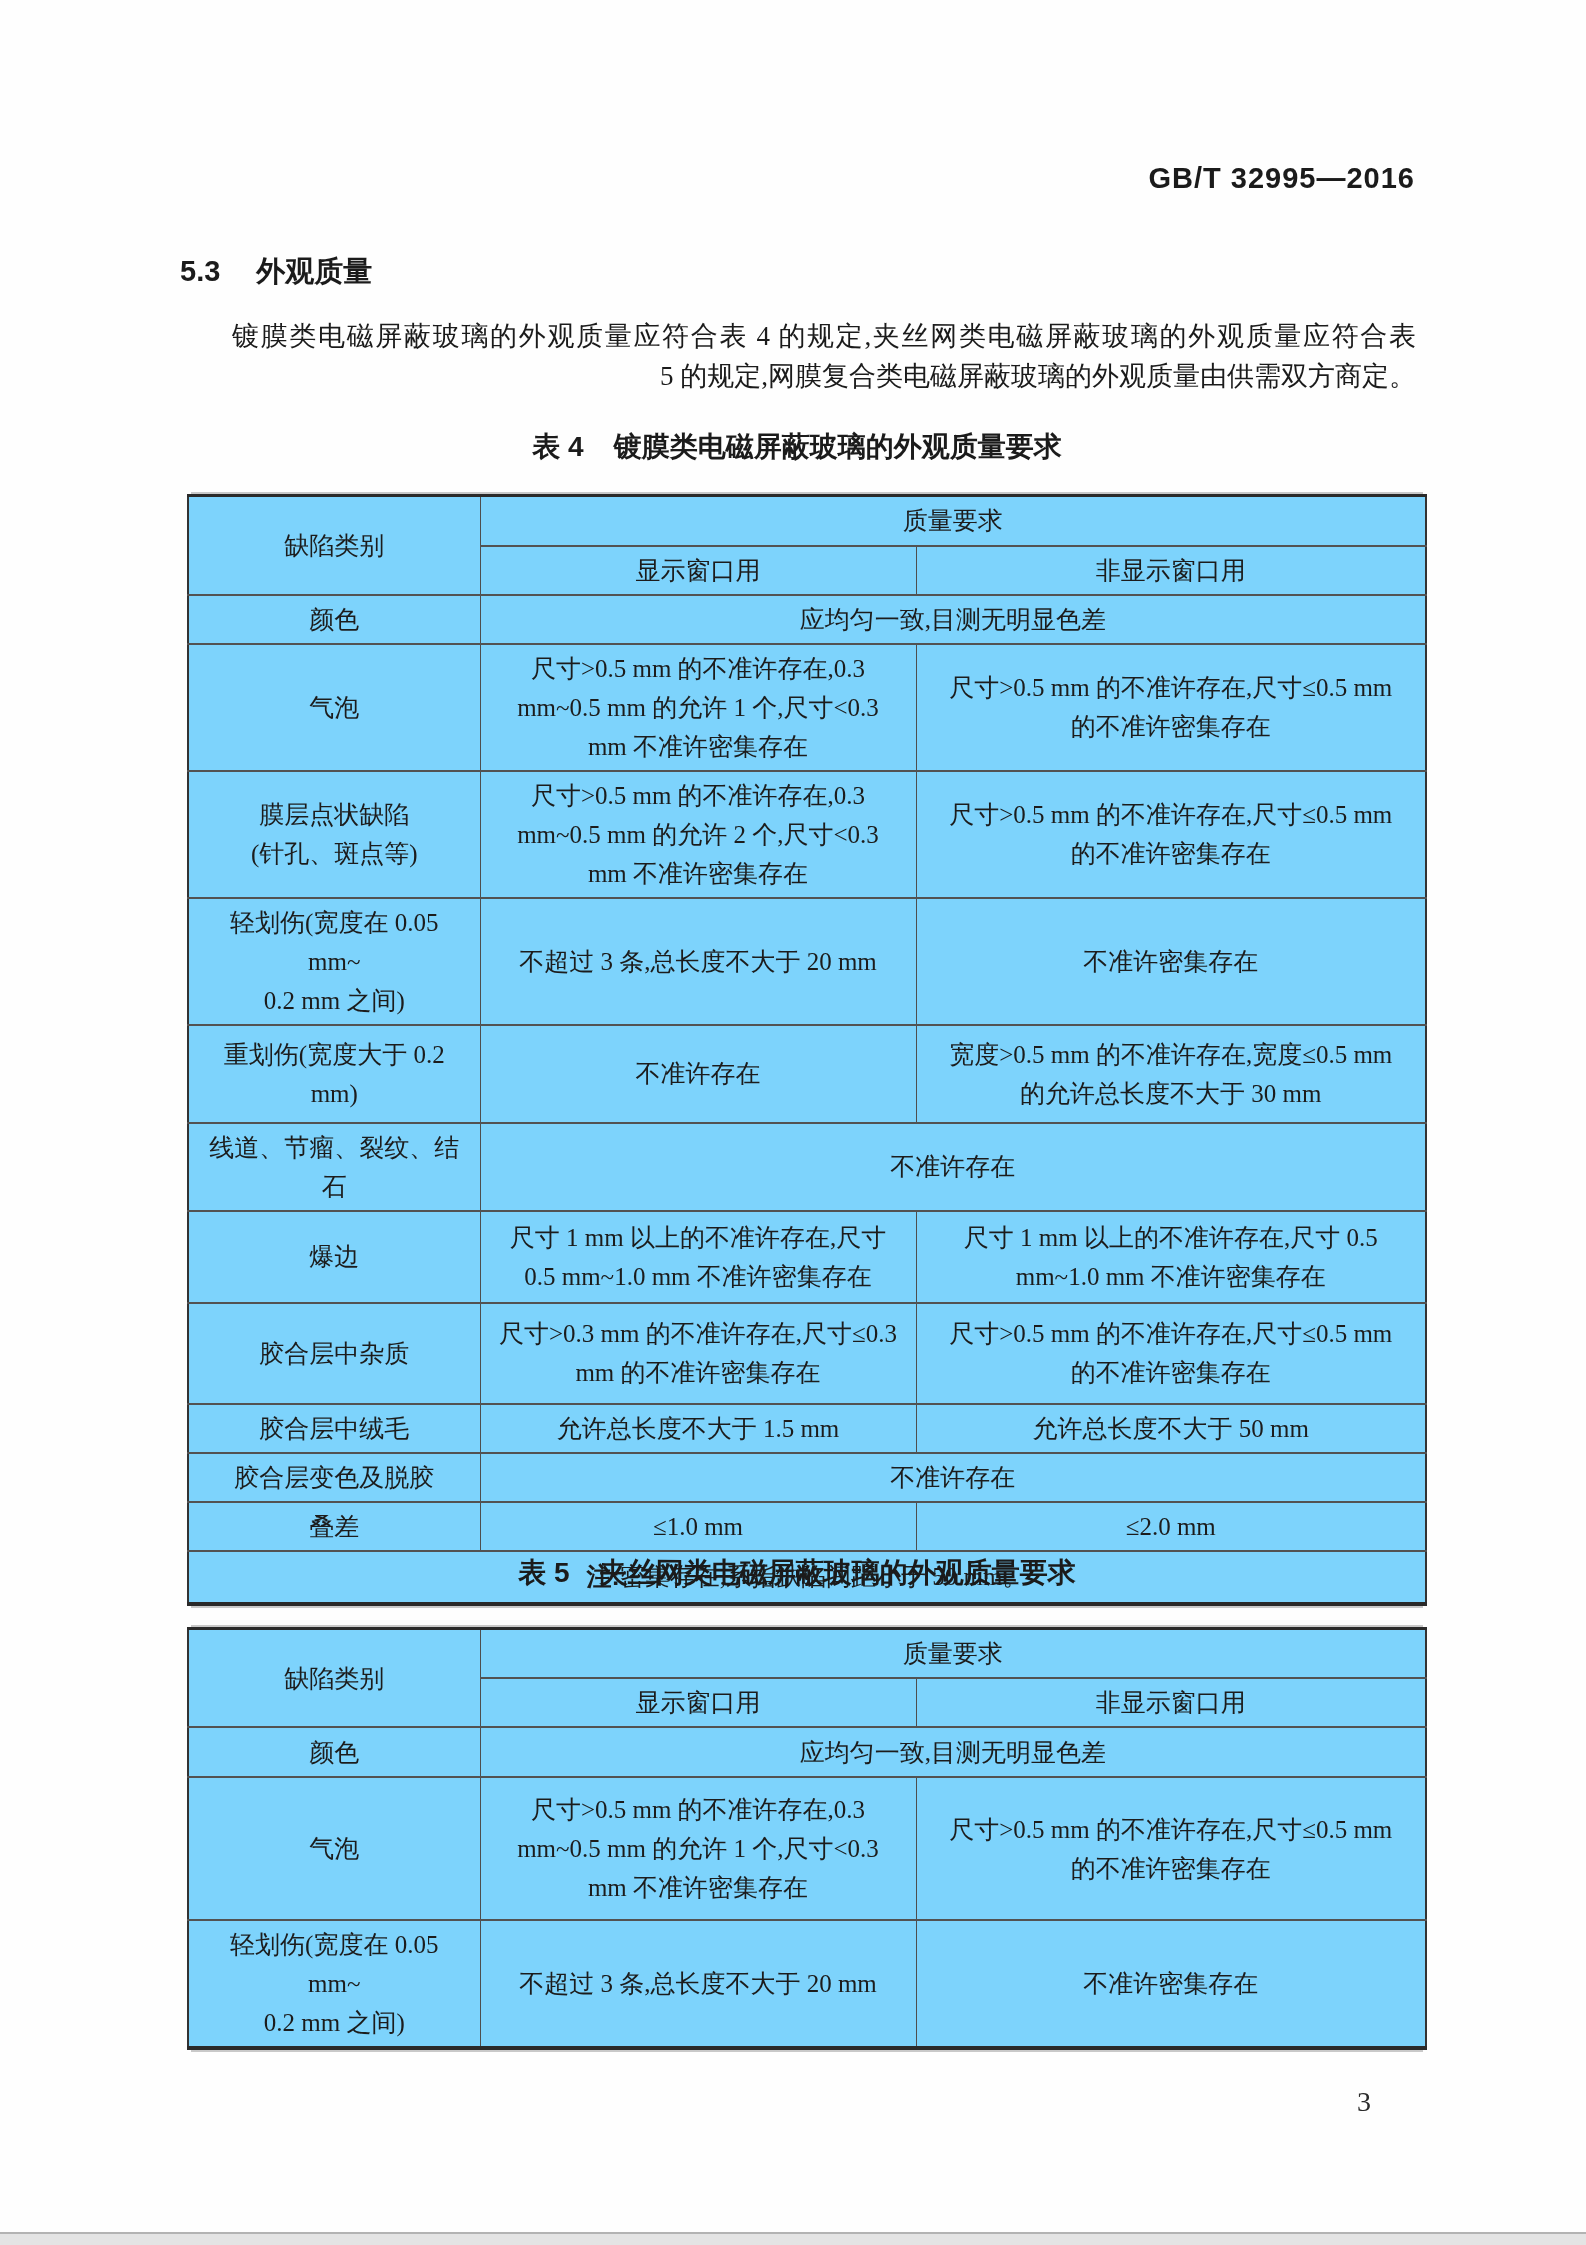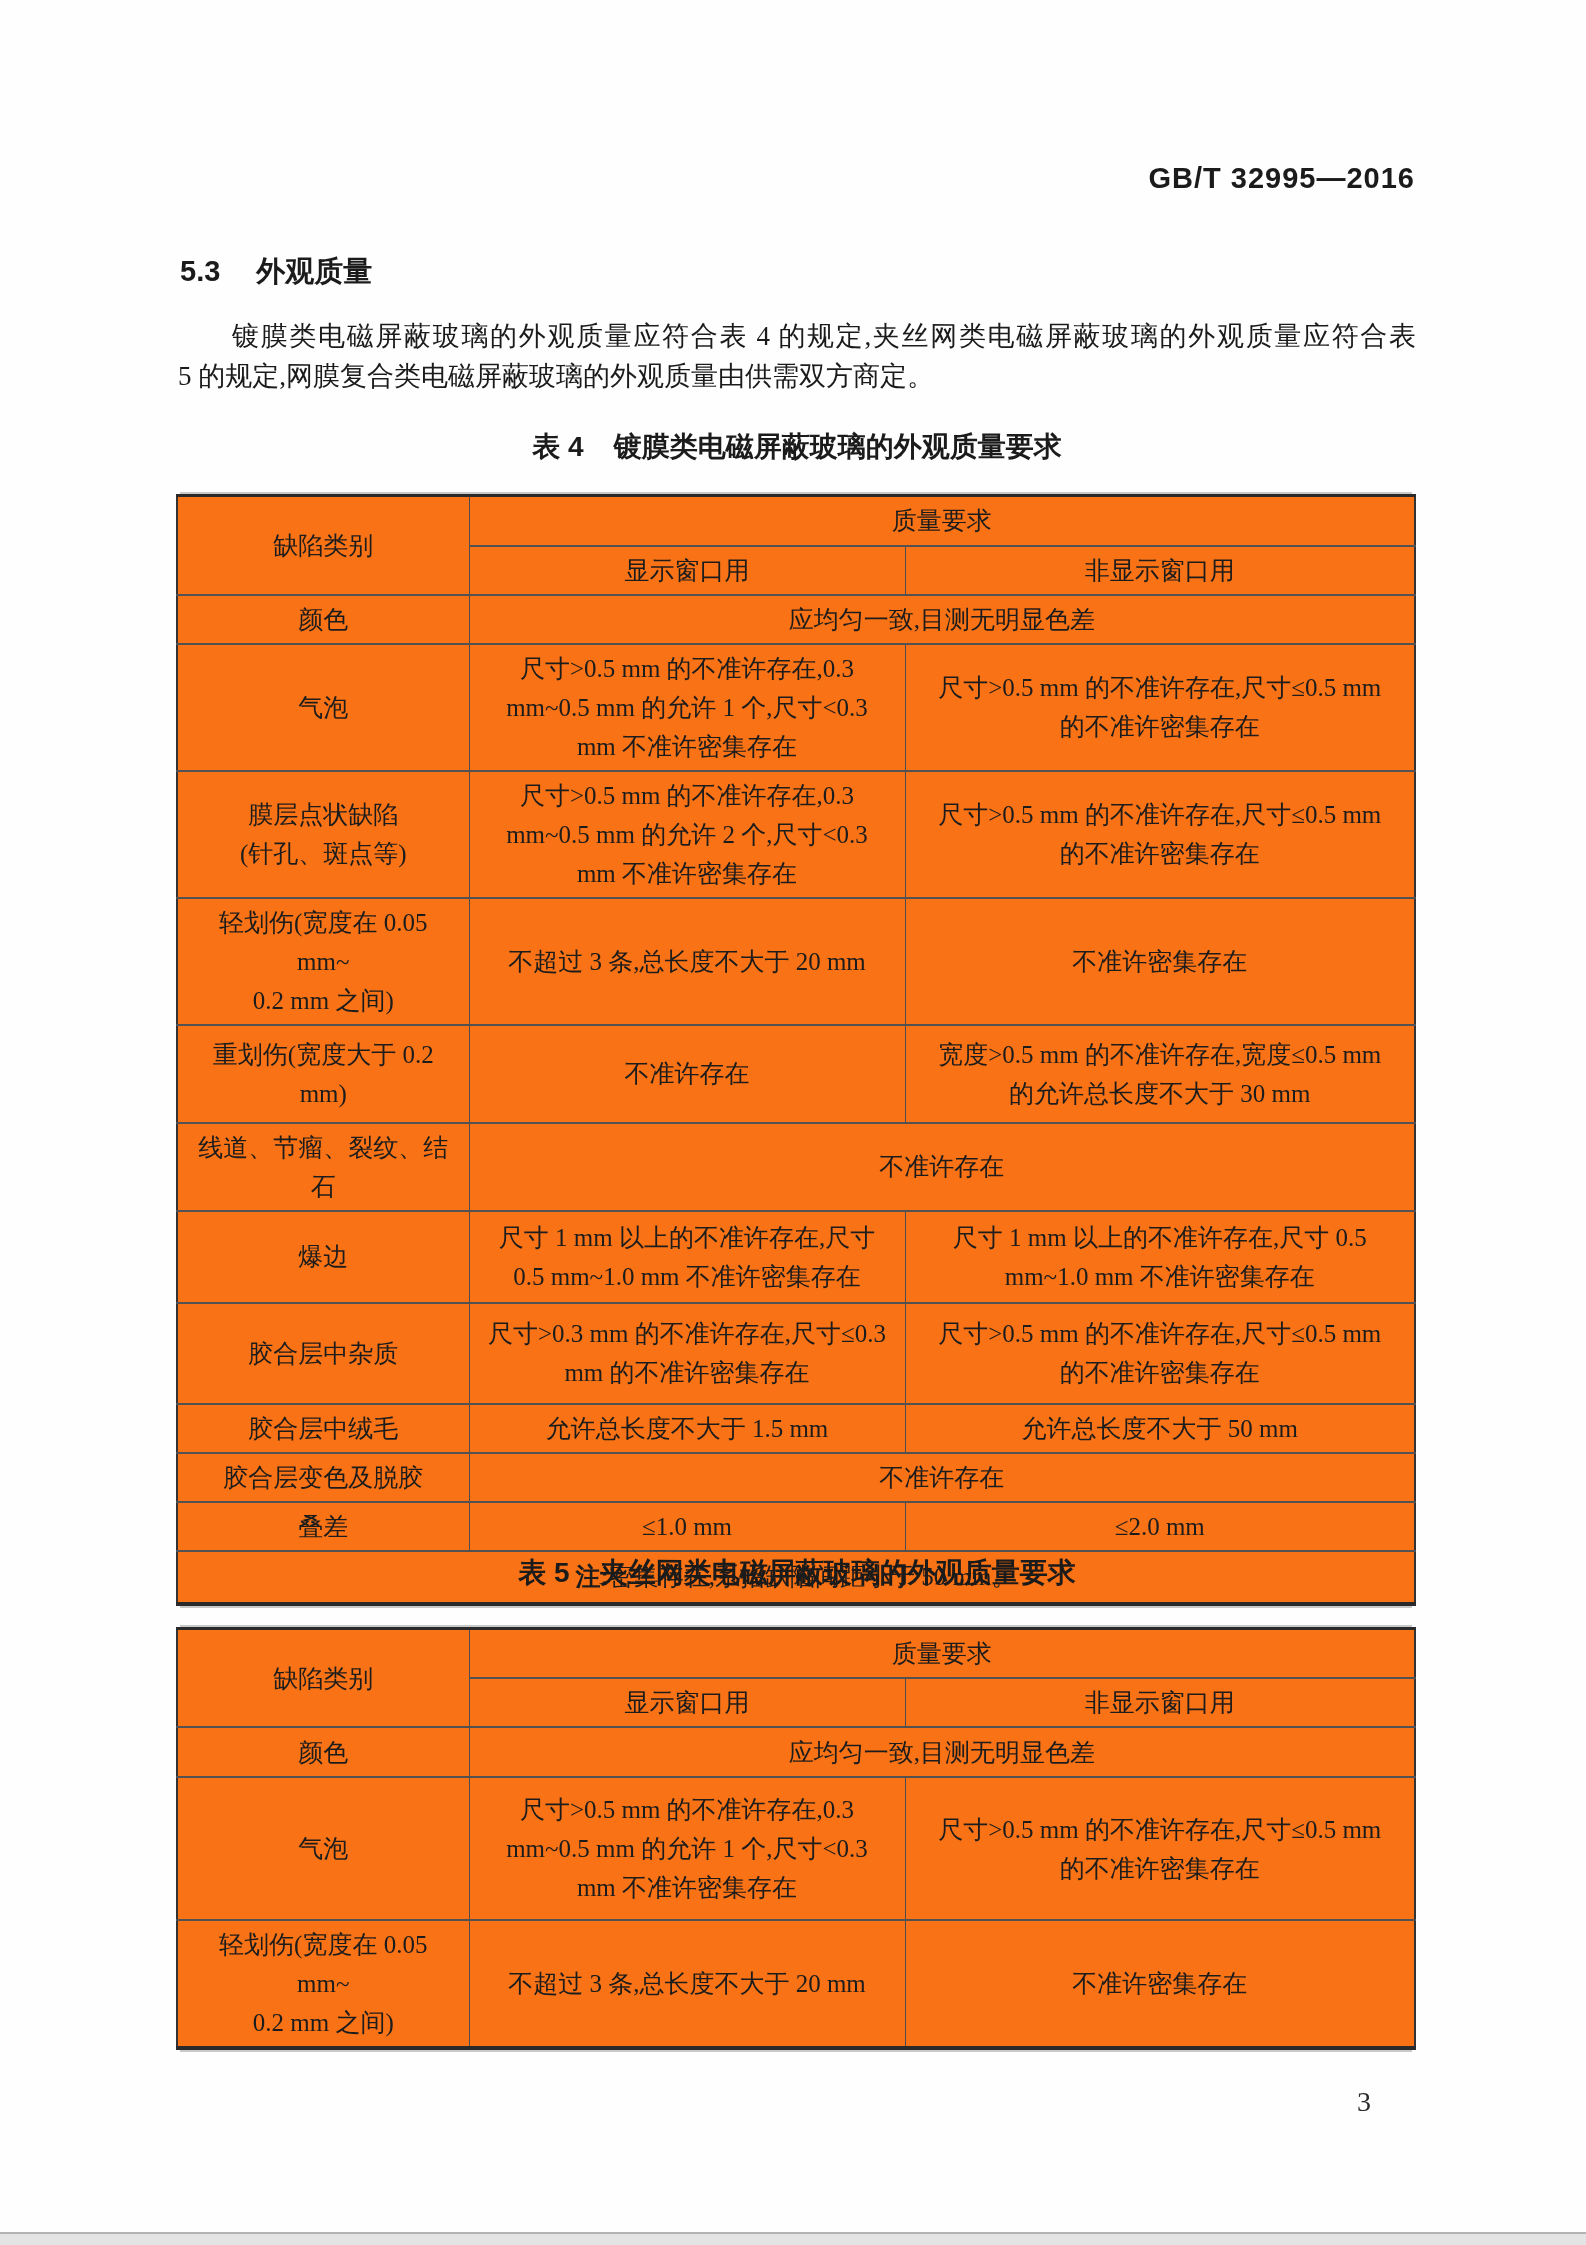--- a/index.html
+++ b/index.html
@@ -20,39 +20,39 @@
     position:absolute;top:252px;left:180px;
     font-family:"Liberation Sans","DejaVu Sans",sans-serif;
     font-weight:700;font-size:29px;
   }
   .section-heading .sec-no{margin-right:36px;}
   .body-par{
     position:absolute;top:316px;left:178px;width:1238px;
     font-size:27px;line-height:40px;
   }
   .par-line1{text-indent:2em;text-align:justify;text-align-last:justify;}
-  .par-line2{text-align:left;}
+  .par-line2{text-align:right;}
   .tbl-title{
     position:absolute;left:178px;width:1238px;text-align:center;
     font-family:"Liberation Sans","DejaVu Sans",sans-serif;
     font-weight:700;font-size:28px;
   }
   .tbl-title .tno{margin-right:30px;}
   #t4-title{top:428px;}
   #t5-title{top:1554px;}
 
   table.std{
-    position:absolute;left:176px;width:1238px;
+    position:absolute;left:187px;width:1238px;
     border-collapse:collapse;table-layout:fixed;
     font-size:25px;line-height:39px;color:#1c1c1c;
     border:2px solid #333;
     border-top:3px solid #2a2a2a;
     border-bottom:4px solid #2a2a2a;
     box-shadow:0 -6px 0 -4px #c9c9c9, 0 6px 0 -4px #c9c9c9;
-    background:#f97316;
+    background:#7dd3fc;
   }
   #table4{top:494px;}
   #table5{top:1627px;}
   col.c1{width:292px;}
   col.c2{width:436px;}
   col.c3{width:510px;}
   table.std td{
     border-left:1px solid #4e4e4e;
     border-right:1px solid #4e4e4e;
     border-bottom:2px solid #525252;

